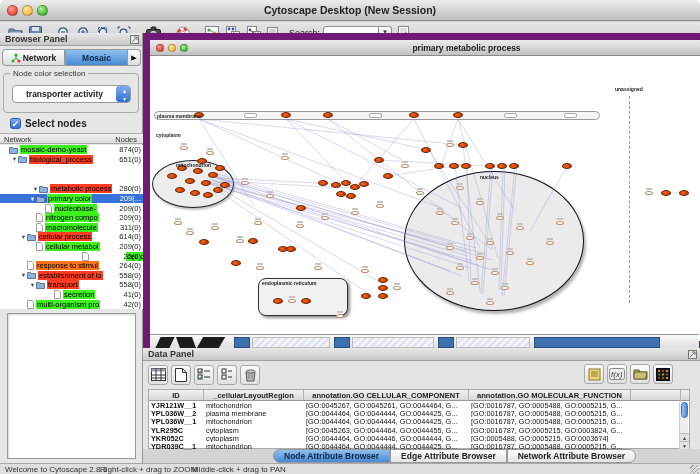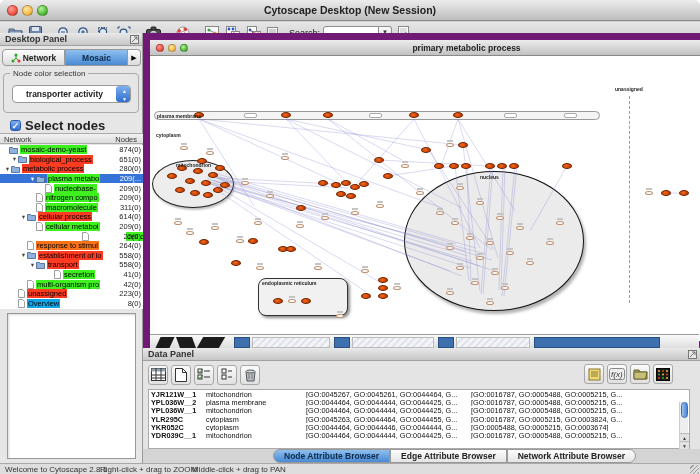--- a/index.html
+++ b/index.html
@@ -39,21 +39,21 @@
   .groupbox{position:absolute;left:3px;top:40px;width:136px;height:40px;border:1px solid #aaa;border-radius:4px;}
   .groupbox .glabel{position:absolute;left:6px;top:-5px;background:#e6e6e6;padding:0 3px;font-size:8px;color:#333;}
   .combo{position:absolute;left:8px;top:11px;width:119px;height:18px;background:#fff;border:1px solid #999;
     border-radius:4px;display:flex;align-items:center;}
   .combo .cval{flex:1;text-align:center;font-size:8.5px;font-weight:bold;color:#222;}
   .combo .cstep{width:14px;height:16px;margin:0;border-radius:3px;background:linear-gradient(#7eaef0,#2f6fd0);
     color:#fff;font-size:5px;line-height:8px;text-align:center;border:none;}
   .chkrow{position:absolute;left:10px;top:85px;display:flex;align-items:center;gap:4px;}
   .chk{width:11px;height:11px;border-radius:2.5px;background:linear-gradient(#7eaef0,#2f6fd0);
     border:1px solid #2a58a8;color:#fff;font-size:9px;line-height:10px;text-align:center;font-weight:bold;}
-  .chklabel{font-size:13px;font-weight:bold;color:#222;}
+  .chklabel{font-size:10px;font-weight:bold;color:#222;}
   .tree-head{position:absolute;left:0px;top:100px;width:143px;height:11px;background:linear-gradient(#f2f2f2,#dcdcdc);
     border-top:1px solid #aaa;border-bottom:1px solid #aaa;font-size:7.5px;color:#333;}
   .tree-head .c1{position:absolute;left:4px;top:1px;}
   .tree-head .c2{position:absolute;right:6px;top:1px;}
   #tree{position:absolute;left:0;top:112px;width:143px;height:164px;background:#fff;overflow:hidden;}
   .trow{position:relative;height:9.6px;display:flex;align-items:center;white-space:nowrap;}
   .trow.sel{background:#3573d8;}
   .trow .exp{width:7px;font-size:5.5px;color:#444;text-align:center;flex:none;}
   .trow.sel .exp{color:#fff;}
   .trow .ticon{flex:none;margin-right:2px;display:flex;}
@@ -269,21 +269,21 @@
             <line x1="2" y1="7" x2="9" y2="7" stroke="#bbb"></line>
             <circle cx="8" cy="9.5" r="2.5" fill="#cfe0f4" stroke="#456"></circle>
             <line x1="10" y1="11.5" x2="12" y2="13.5" stroke="#456" stroke-width="1.5"></line>
           </svg>
         </span>
       </span>
   </div>
 
   <div id="control-panel">
     <div class="panel-head">
-      <span>Desktop Panel</span>
+      <span>Browser Panel</span>
       <span class="flo" id="cp-float"><svg width="9" height="9">
             <rect x="0.5" y="0.5" width="8" height="8" fill="#e8e8e8" stroke="#777"></rect>
             <path d="M2 7L7 2M7 2h-3M7 2v3" stroke="#777" fill="none"></path>
           </svg></span>
     </div>
     <div class="cp-tabs" id="cp-tabs">
         <div class="cp-tab">
           <span style="display: flex;">
             <svg width="10" height="10">
               <line x1="2" y1="8" x2="5" y2="5" stroke="#2aa52a"></line>
@@ -330,38 +330,38 @@
         <div class="trow" style="padding-left: 11px;">
           <span class="exp">▼</span>
           <span class="ticon">
             <svg width="9" height="8">
               <path d="M0.5 1.5h3l0.8 1h4.2v5h-8z" fill="#8fb2dd" stroke="#44608c" stroke-width="0.8"></path>
             </svg>
           </span>
           <span class="tlabel" style="background: rgb(255, 59, 34);">biological_process</span>
           <span class="tcount">651(0)</span>
         </div>
-        <div class="trow" style="padding-left: 4px;">
+        <div class="trow" style="padding-left: 32px; margin-top: 20px;">
           <span class="exp">▼</span>
           <span class="ticon">
             <svg width="9" height="8">
               <path d="M0.5 1.5h3l0.8 1h4.2v5h-8z" fill="#8fb2dd" stroke="#44608c" stroke-width="0.8"></path>
             </svg>
           </span>
           <span class="tlabel" style="background: rgb(255, 59, 34);">metabolic process</span>
           <span class="tcount">280(0)</span>
         </div>
         <div class="trow sel" style="padding-left: 29px;">
           <span class="exp">▼</span>
           <span class="ticon">
             <svg width="9" height="8">
               <path d="M0.5 1.5h3l0.8 1h4.2v5h-8z" fill="#8fb2dd" stroke="#44608c" stroke-width="0.8"></path>
             </svg>
           </span>
-          <span class="tlabel" style="background: rgb(61, 240, 30);">plasma metabo</span>
+          <span class="tlabel" style="background: rgb(61, 240, 30);">primary color</span>
           <span class="tcount">209(...</span>
         </div>
         <div class="trow" style="padding-left: 38px;">
           <span class="exp"></span>
           <span class="ticon">
             <svg width="7" height="9">
               <path d="M0.5 0.5h4l2 2v6h-6z" fill="#fff" stroke="#888" stroke-width="0.8"></path>
             </svg>
           </span>
           <span class="tlabel" style="background: rgb(61, 240, 30);">nucleobase-</span>
@@ -815,20 +815,27 @@
                 <circle cx="11" cy="6.5" r="1" fill="#d04020"></circle>
                 <circle cx="3" cy="10" r="1" fill="#d04020"></circle>
                 <circle cx="7" cy="10" r="1" fill="#40a040"></circle>
                 <circle cx="11" cy="10" r="1" fill="#e8c030"></circle>
               </svg>
             </span>
           </button>
         </span>
     </div>
     <div id="attr-table">
+      <div class="th-row" id="th-row">
+          <div class="th" style="width: 55px;">ID</div>
+          <div class="th" style="width: 100px;">_cellularLayoutRegion</div>
+          <div class="th" style="width: 165px;">annotation.GO CELLULAR_COMPONENT</div>
+          <div class="th" style="width: 162px;">annotation.GO MOLECULAR_FUNCTION</div>
+          <div class="th" style="width: 50px;"></div>
+        </div>
       <div id="tbody">
           <div class="td-row">
             <div class="td b" style="width: 55px;">YJR121W__1</div>
             <div class="td" style="width: 100px;">mitochondrion</div>
             <div class="td" style="width: 165px;">[GO:0045267, GO:0045261, GO:0044464, G...</div>
             <div class="td" style="width: 162px;">[GO:0016787, GO:0005488, GO:0005215, G...</div>
           </div>
           <div class="td-row">
             <div class="td b" style="width: 55px;">YPL036W__2</div>
             <div class="td" style="width: 100px;">plasma membrane</div>

